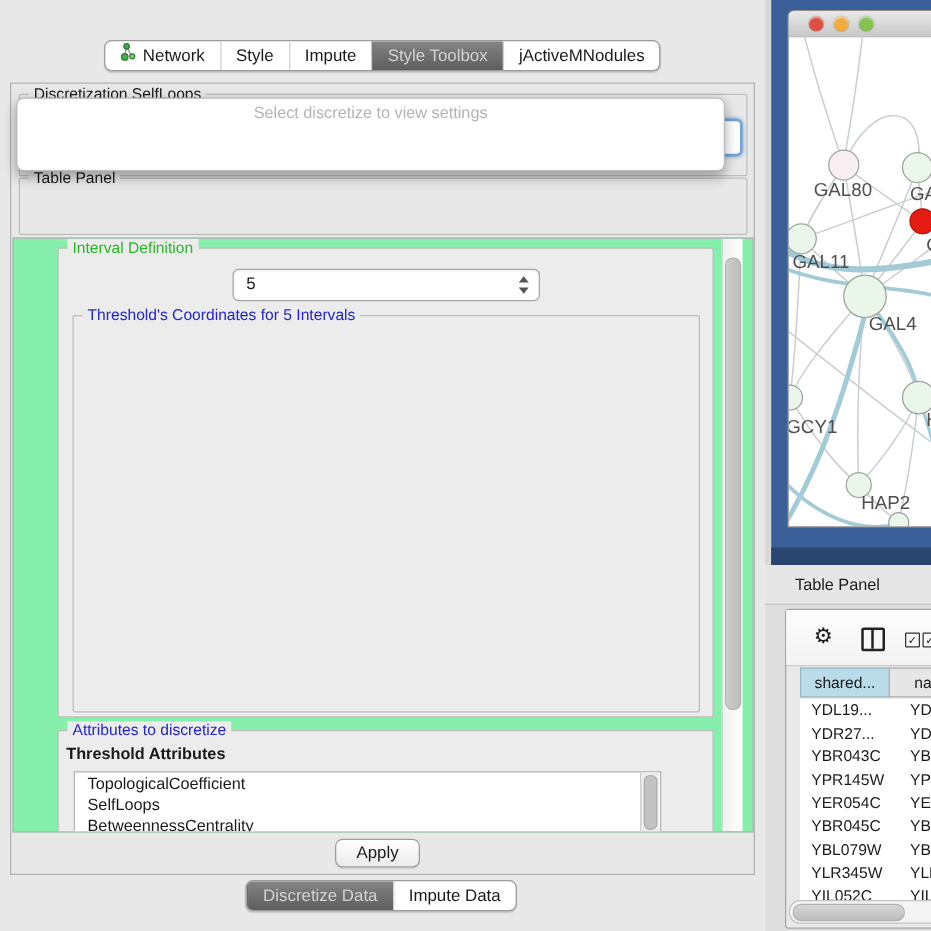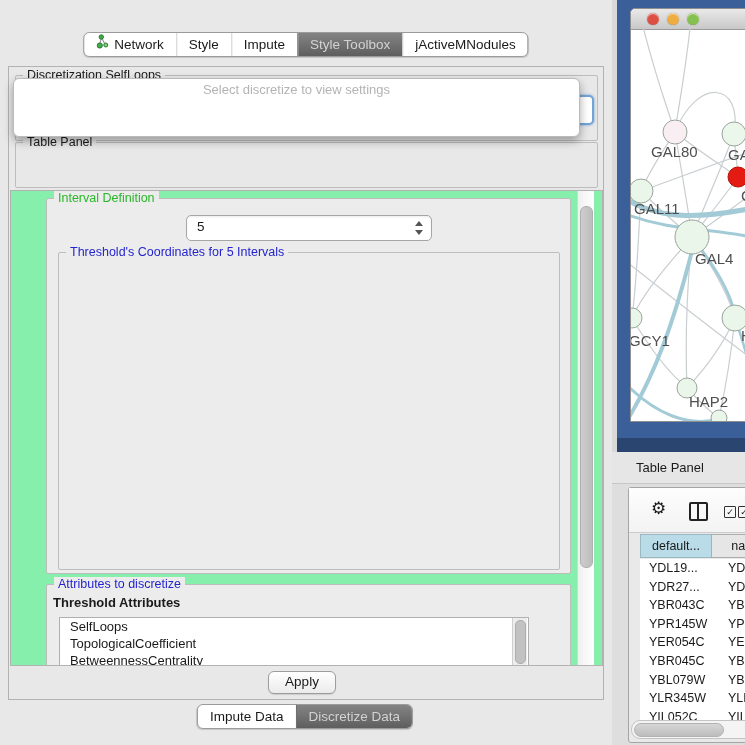--- a/index.html
+++ b/index.html
@@ -337,41 +337,41 @@
             <div class="th-handle" style="left: 183.938px;"></div>
             <input class="th-value" type="text" value="11.344" style="">
           </div>
         </div>
 
       <div class="group" style="left:35px;top:393px;width:523px;height:290px;background:#ececec;">
         <span class="group-title blue">Attributes to discretize</span>
       </div>
       <span class="boldlabel" style="left:42px;top:404px;z-index:2;">Threshold Attributes</span>
       <div id="attr-list">
+          <div class="attr-item">TopologicalCoefficient</div>
           <div class="attr-item">SelfLoops</div>
-          <div class="attr-item">TopologicalCoefficient</div>
           <div class="attr-item">BetweennessCentrality</div>
         </div>
       <div id="attr-vscroll">
           <div class="thumb"></div>
         </div>
 
       <div id="main-vscroll">
           <div class="thumb"></div>
         </div>
     </div>
 
     <div id="apply-btn">Apply</div>
 
     <div id="cp-bottom-tabs" class="segctl">
+        <div class="seg sel">
+          <span>Discretize Data</span>
+        </div>
         <div class="seg">
           <span>Impute Data</span>
-        </div>
-        <div class="seg sel">
-          <span>Discretize Data</span>
         </div>
       </div>
   </div>
 
   <div id="algo-popup">
     <div class="hint">Select discretize to view settings</div>
   </div>
 
   <div id="right-gap"></div>
 
@@ -439,21 +439,21 @@
     <div id="table-widget">
       <div id="tw-toolbar">
         <span id="gear-ic">⚙</span>
         <span id="split-ic">
             <span class="mid"></span>
           </span>
         <span class="cbx" style="left:95px;">✓</span>
         <span class="cbx" style="left:109px;">✓</span>
       </div>
       <div id="tw-head-row">
-          <div class="th-cell" style="left: 11px; width: 70px; background: rgb(185, 220, 232); border-color: rgb(154, 183, 194);">default...</div>
+          <div class="th-cell" style="left: 11px; width: 70px; background: rgb(185, 220, 232); border-color: rgb(154, 183, 194);">shared...</div>
           <div class="th-cell" style="left: 82px; width: 70px; background: rgb(230, 230, 230);">name</div>
         </div>
       <div id="tw-rows">
           <div class="trow" style="top: 0px;">
             <span class="c1">YDL19...</span>
             <span class="c2">YDL1</span>
           </div>
           <div class="trow" style="top: 18.6px;">
             <span class="c1">YDR27...</span>
             <span class="c2">YDR2</span>

